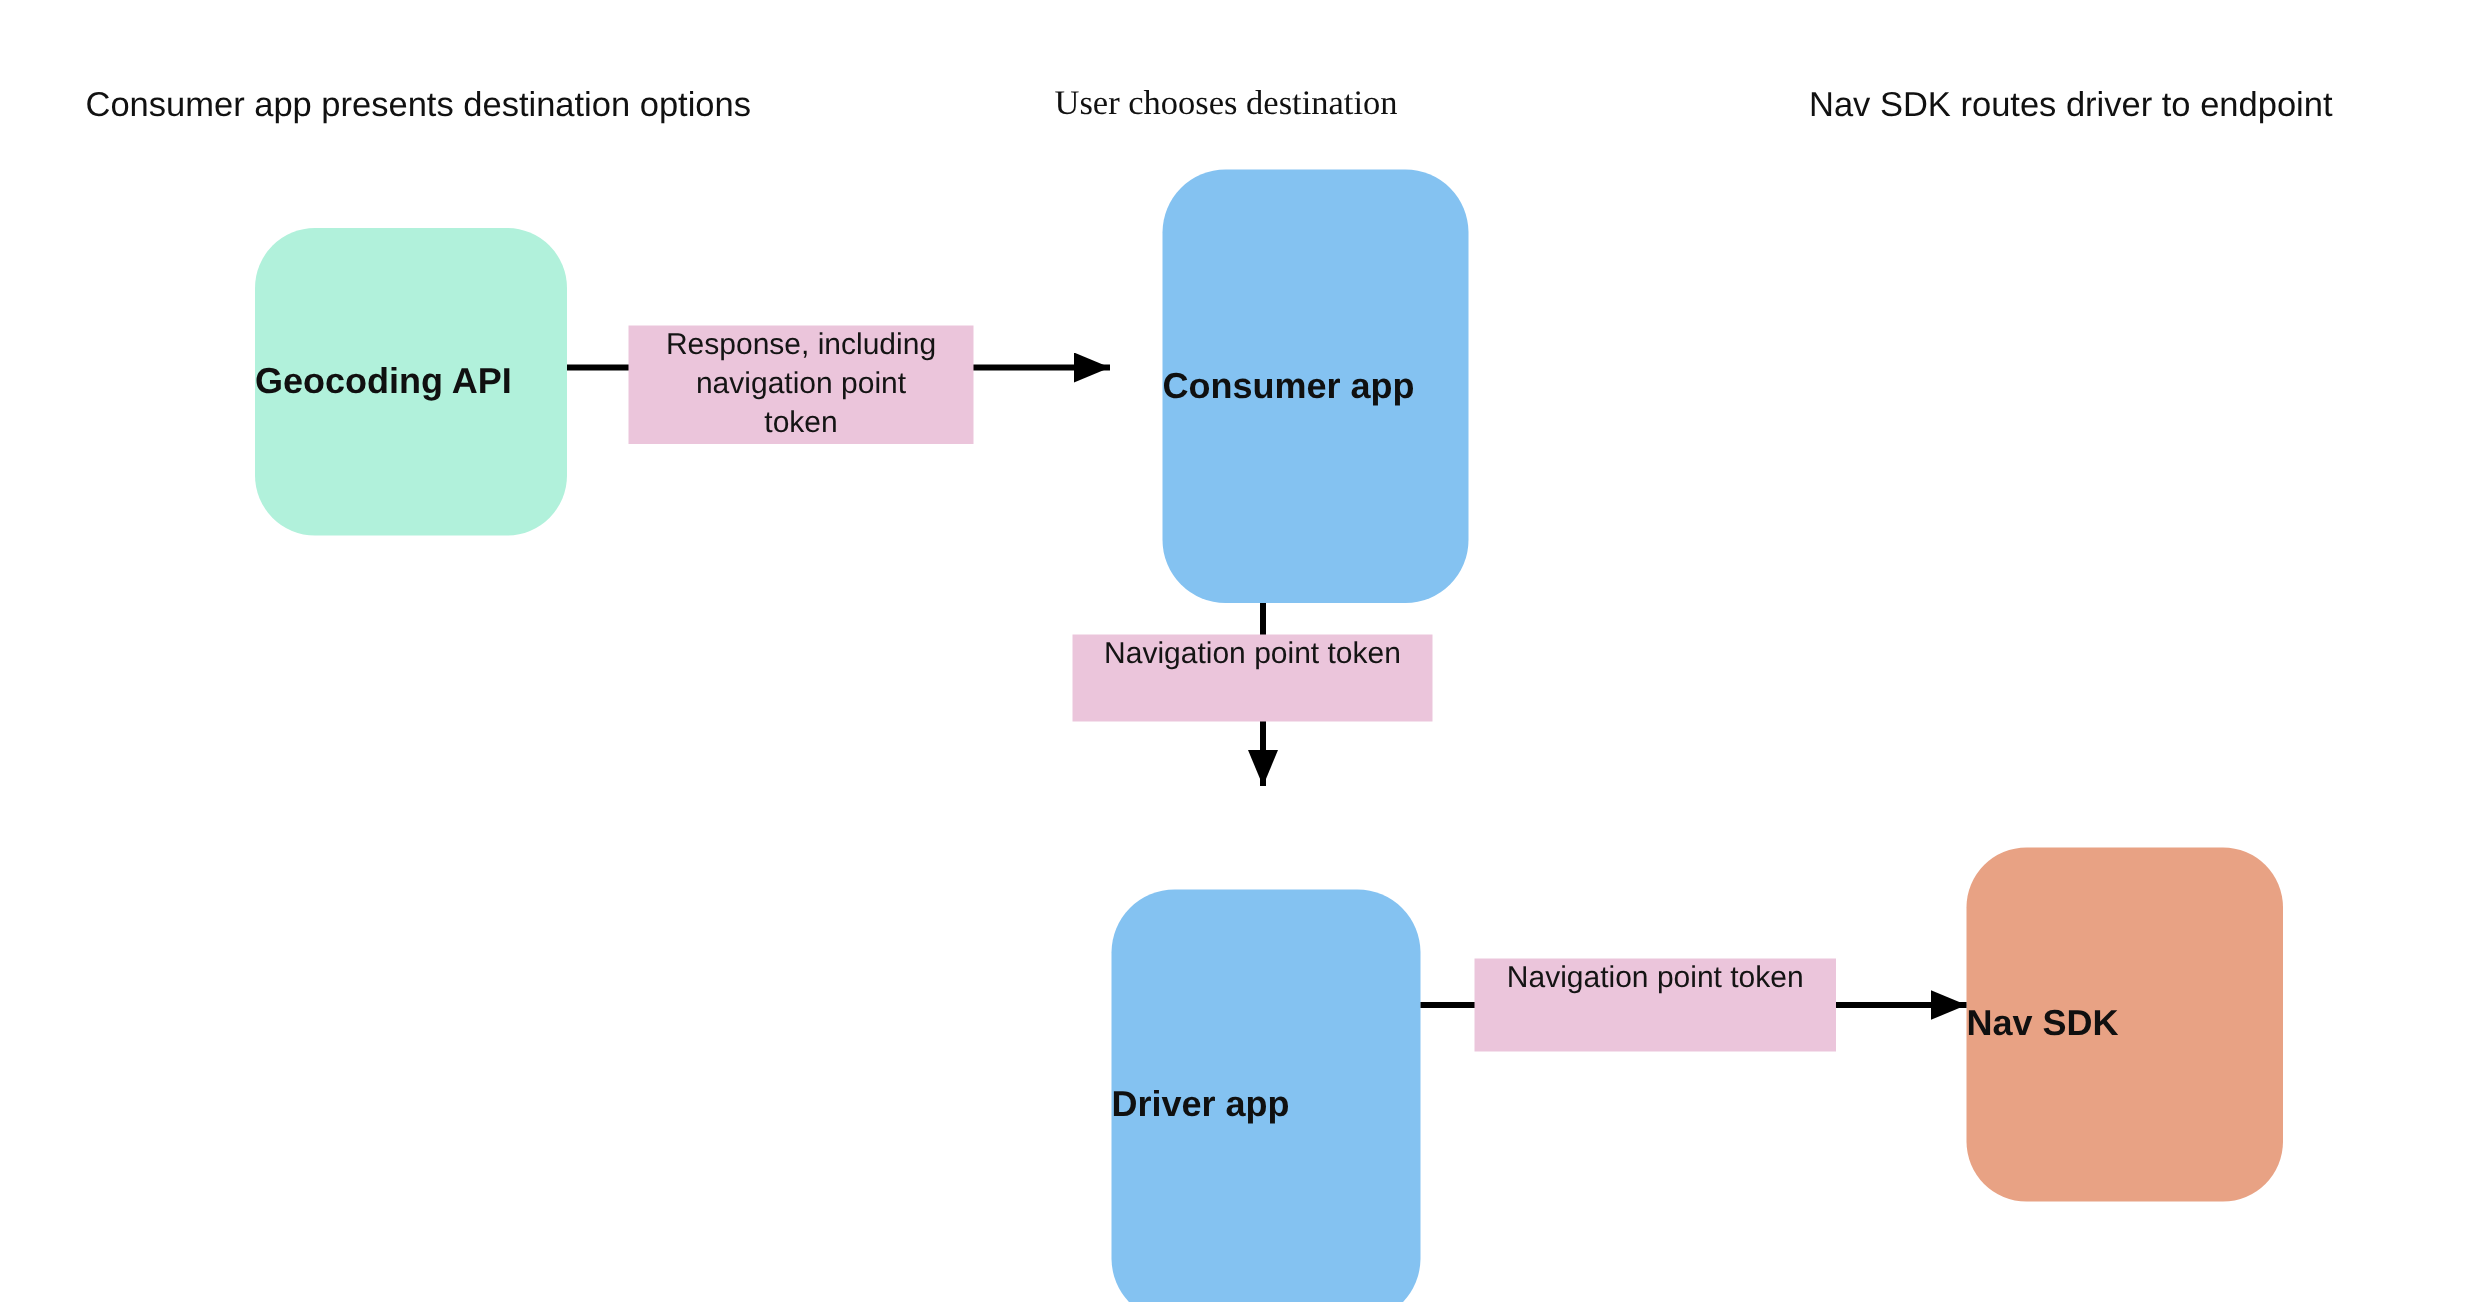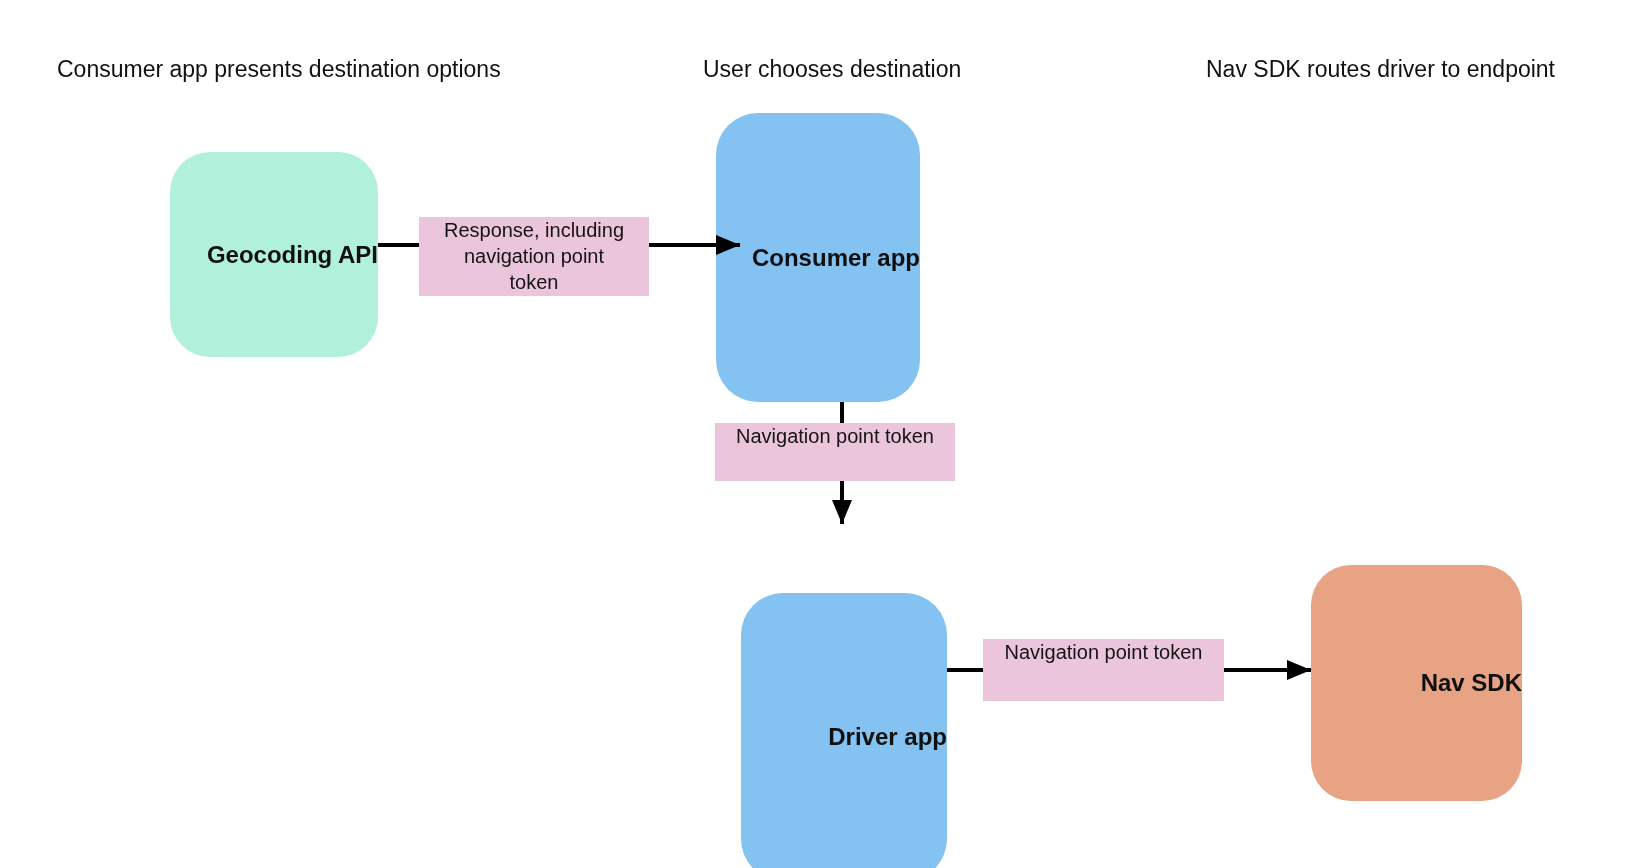--- a/index.html
+++ b/index.html
@@ -17,42 +17,42 @@
   }
   .col-header {
     position: absolute;
     top: 55px;
     font-size: 23px;
     line-height: 28px;
     color: var(--text, #111111);
     white-space: nowrap;
   }
   .h1 { left: 57px; }
-  .h2 { left: 703px; }
+  .h2 { left: 703px; font-family: Liberation Serif, serif; }
   .h3 { left: 1206px; }
 
   .node {
     position: absolute;
     display: flex;
     align-items: center;
-    justify-content: flex-end;
+    justify-content: flex-start;
     border-radius: 42px;
     font-size: 24px;
     font-weight: 700;
     color: #101010;
     text-align: center;
   }
   .node-geocoding {
     left: 170px; top: 152px;
     width: 208px; height: 205px;
     background: var(--box-green, #B1F1DB);
     border-radius: 40px;
   }
   .node-consumer {
-    left: 716px; top: 113px;
+    left: 775px; top: 113px;
     width: 204px; height: 289px;
     background: var(--box-blue, #84C2F1);
   }
   .node-driver {
     left: 741px; top: 557px;
     width: 206px; height: 288px;
     background: var(--box-blue, #84C2F1);
     margin-top: 36px;
   }
   .node-navsdk {

